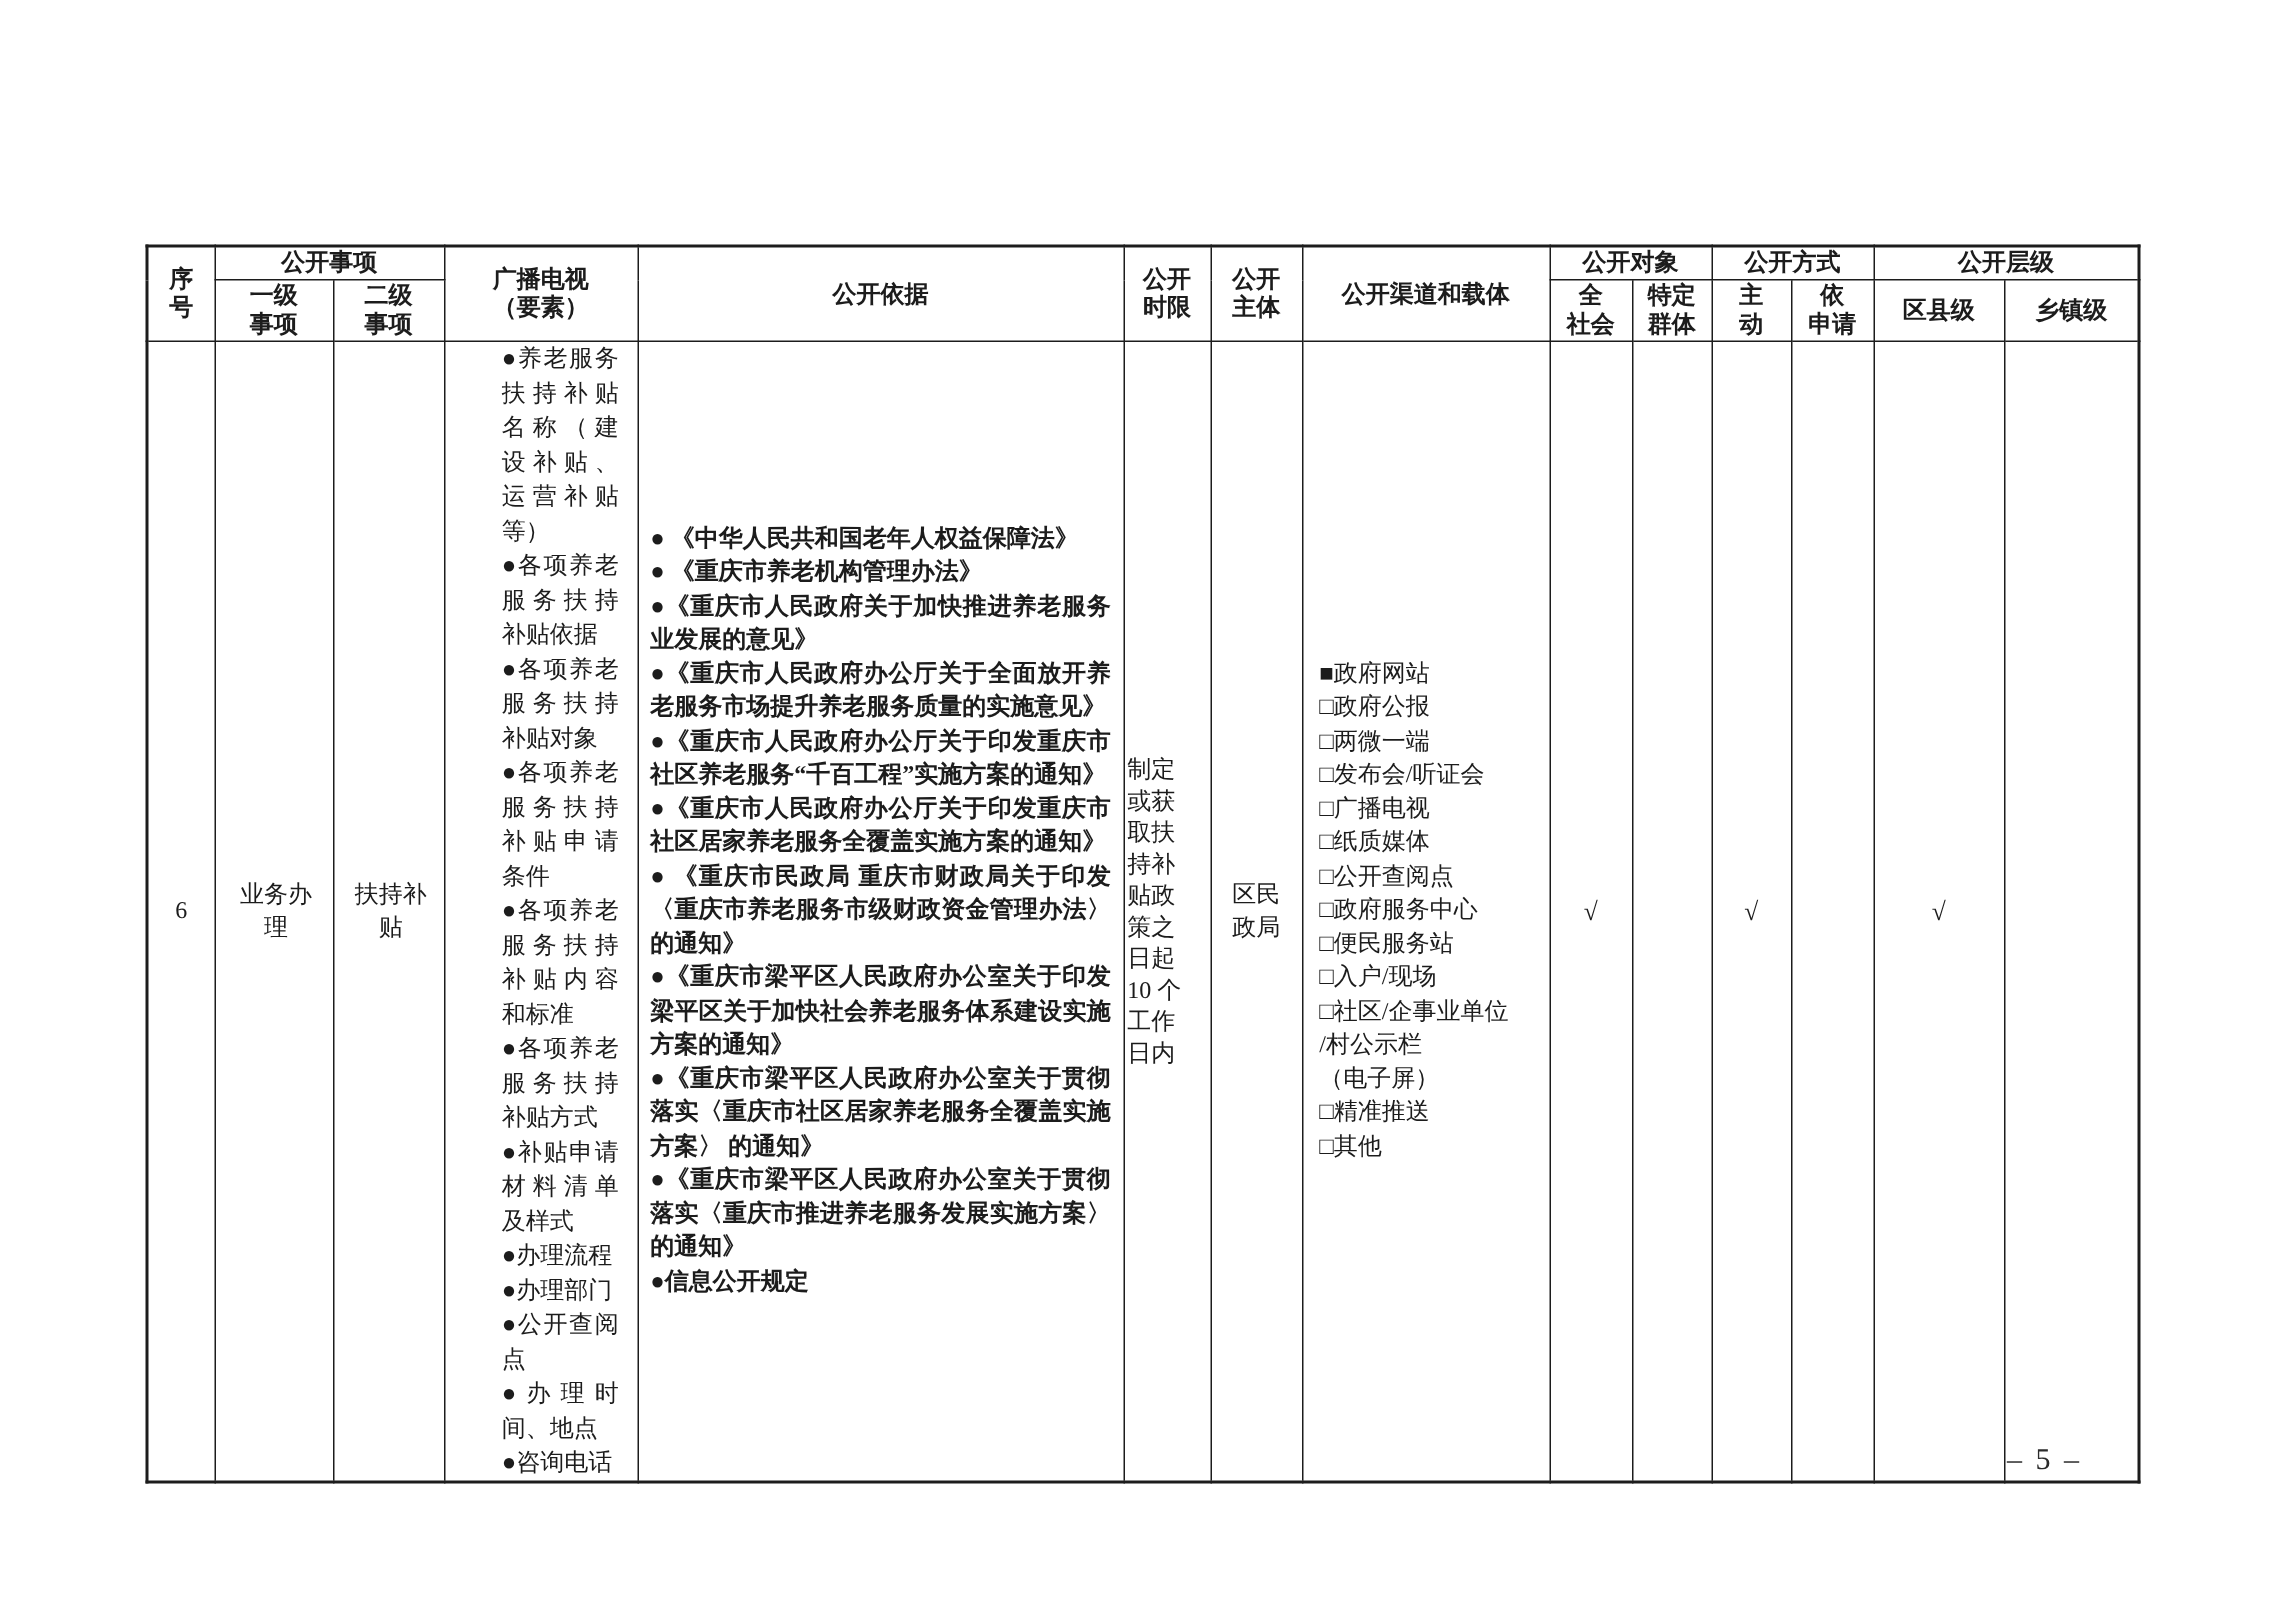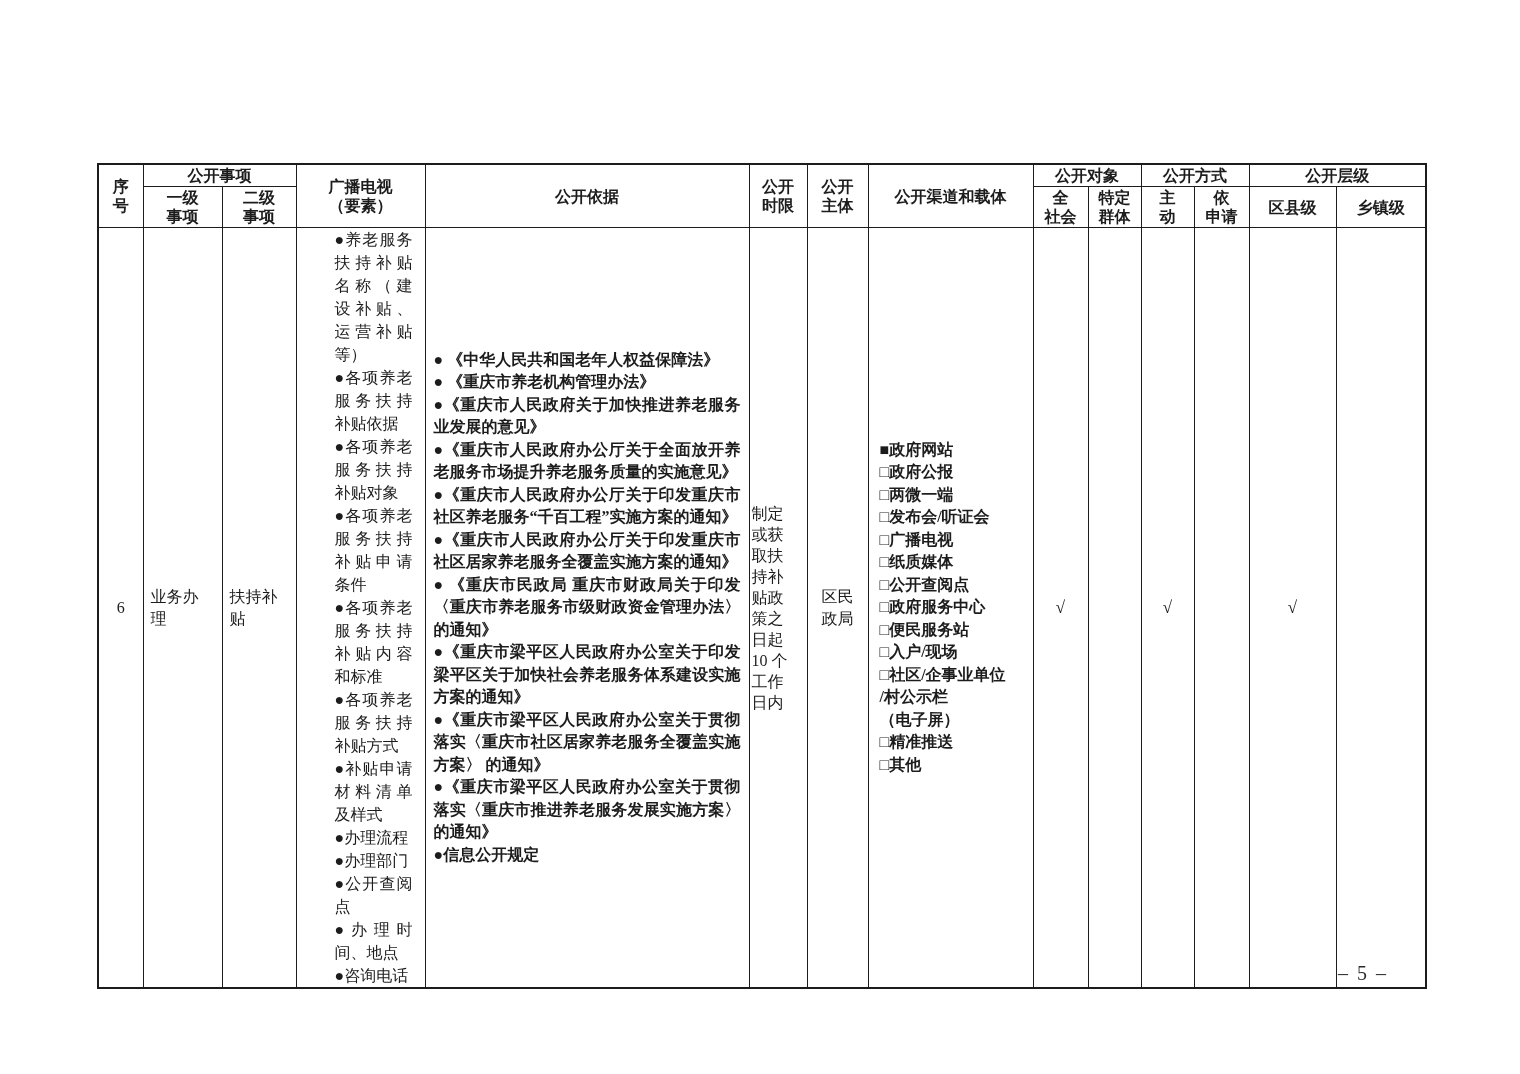--- a/index.html
+++ b/index.html
@@ -38,33 +38,33 @@
   }
   tr.h1 { height: 22px; }
   tr.h2 { height: 40px; }
   tr.body-row { height: 648px; }
   td { line-height: 22px; }
   .cell-center {
     text-align: center;
     white-space: pre-line;
   }
   .cell-left-wrap {
-    text-align: left;
+    text-align: center;
     white-space: pre-line;
     padding-left: 7px;
     padding-right: 4px;
   }
   .cell-timelimit {
     white-space: pre-line;
     line-height: 21px;
     padding: 0 2px;
   }
   .cell-content { padding: 0 12px 0 6px; }
   .cell-basis   { padding: 0 8px; font-weight: bold; }
-  .cell-channels{ padding: 0 6px 0 11px; font-weight: bold; }
+  .cell-channels{ padding: 0 6px 0 11px; }
   .list-item {
     text-align: justify;
     white-space: pre-line;
     line-height: 22.5px;
   }
   .cell-content .list-item { line-height: 23px; margin-left: 32px; }
   .channel-item {
     text-align: left;
     white-space: pre-line;
     line-height: 22.5px;

